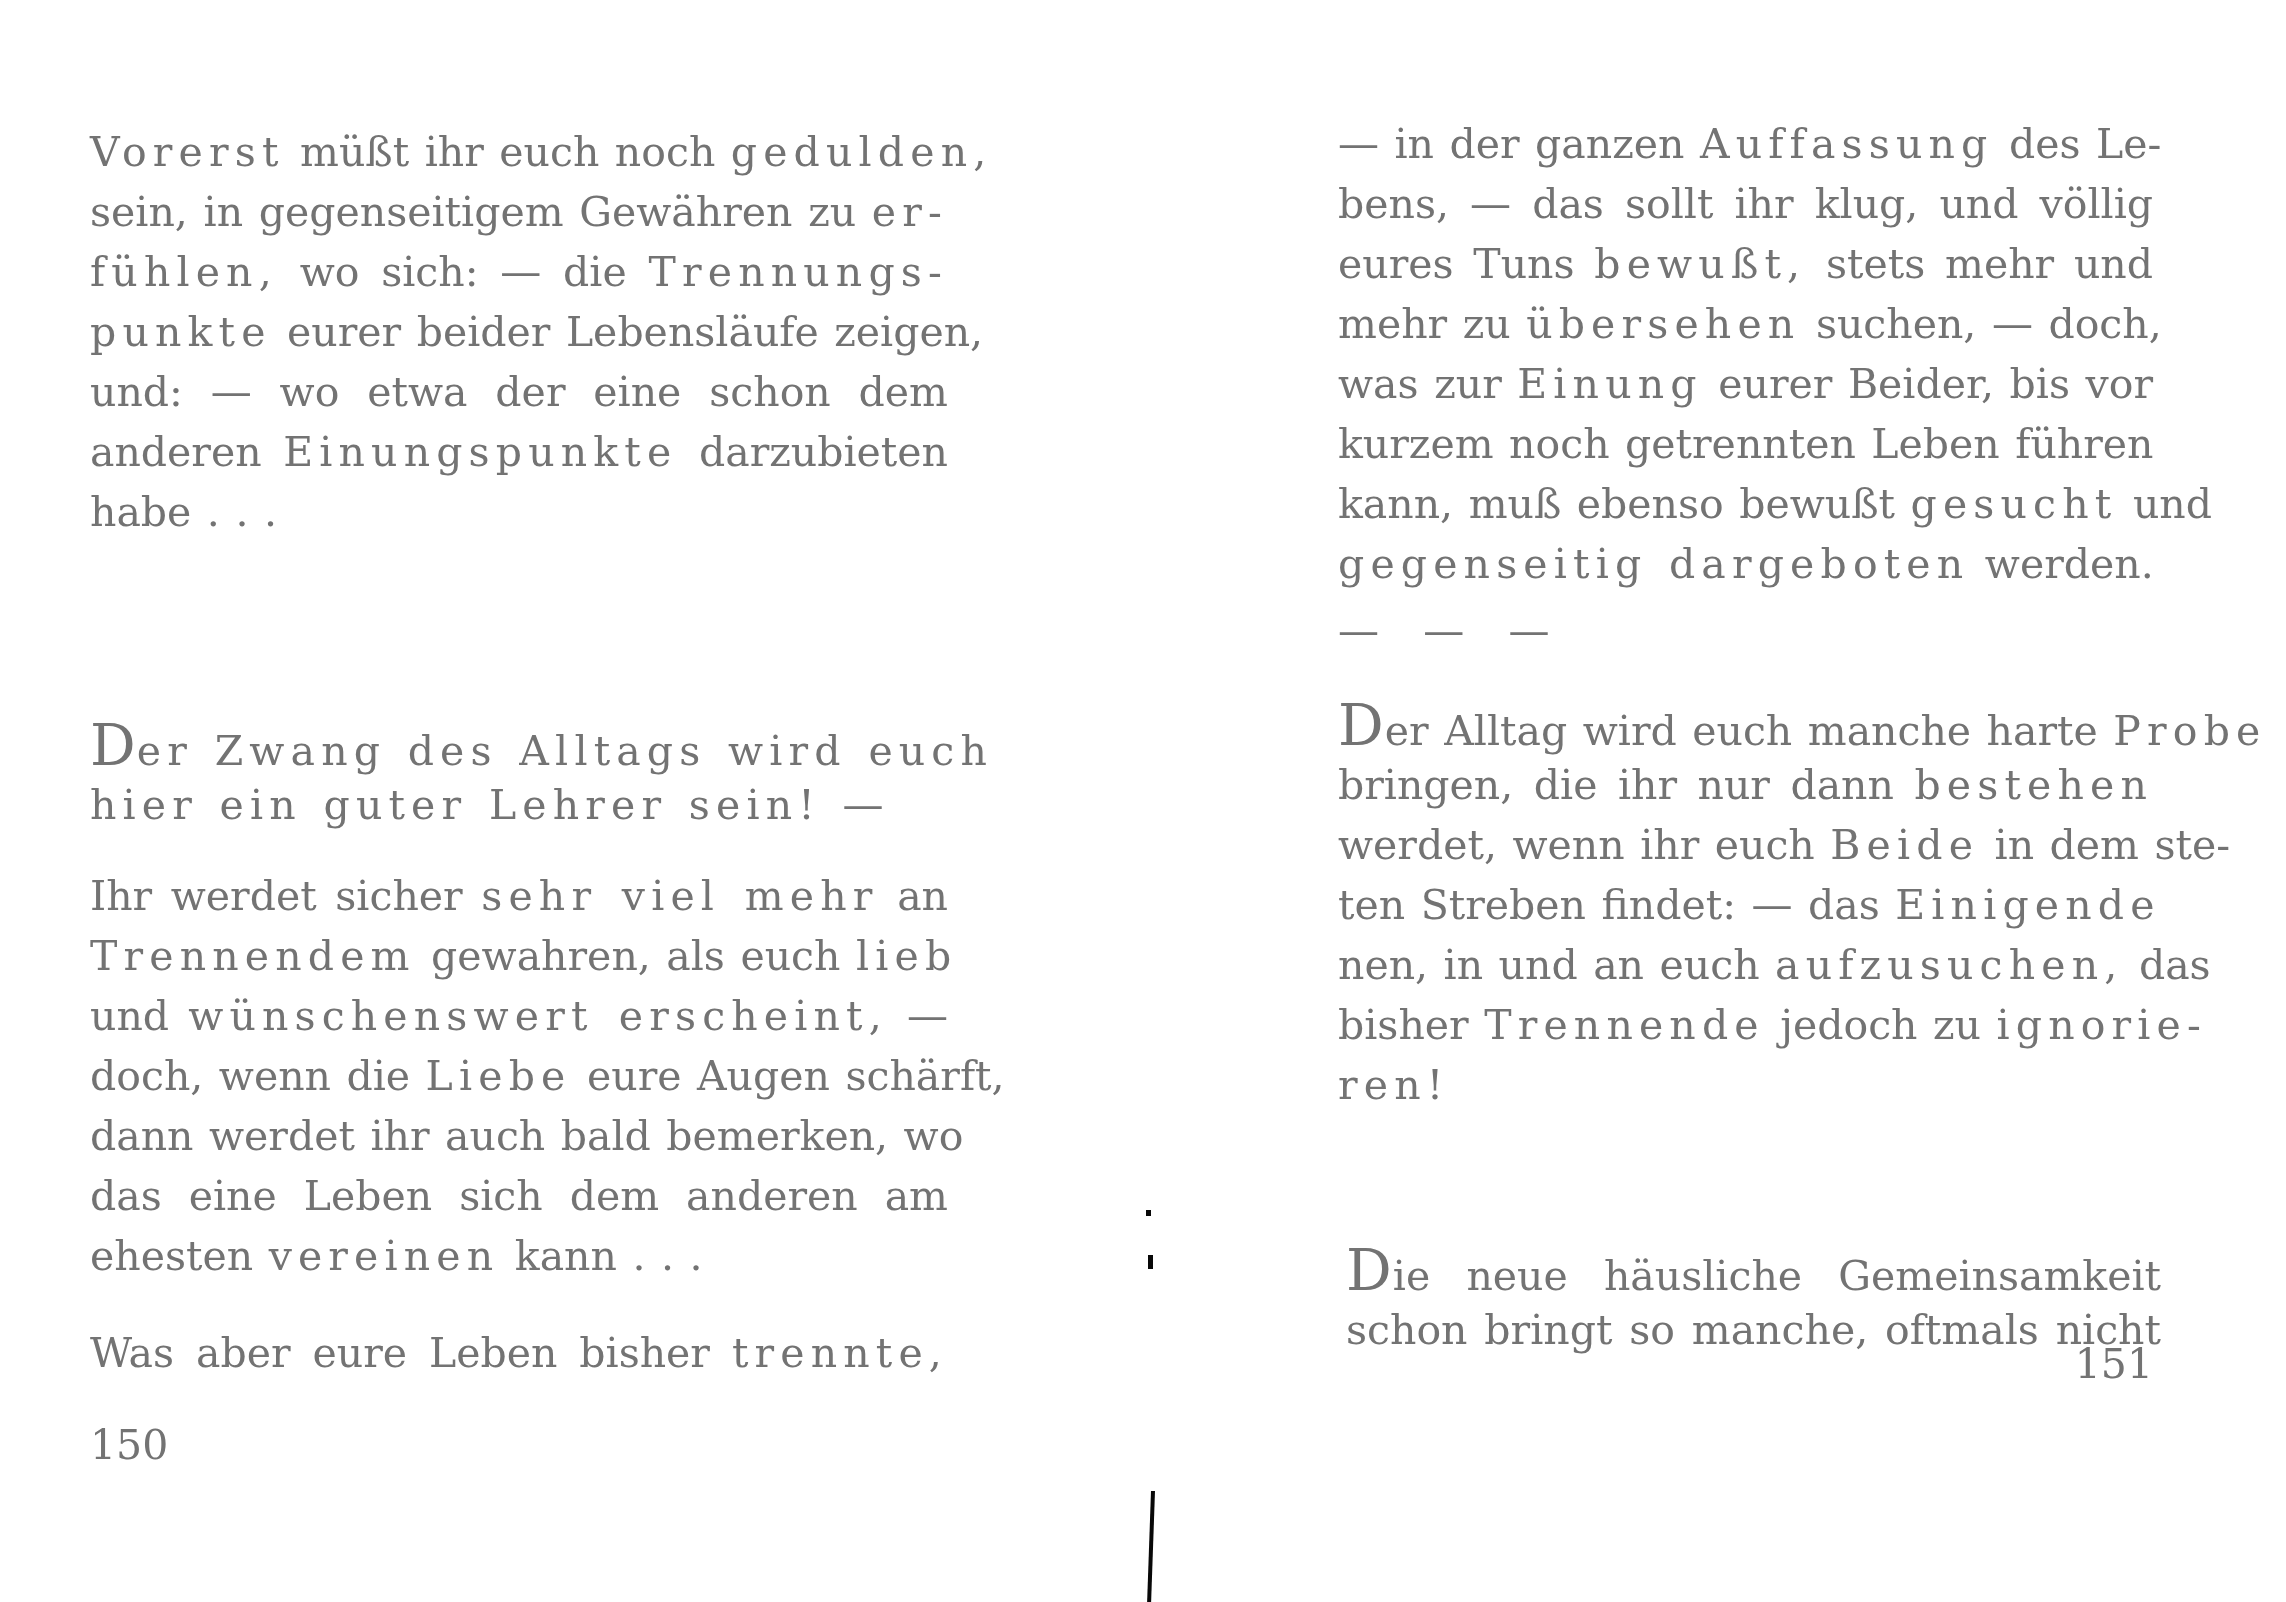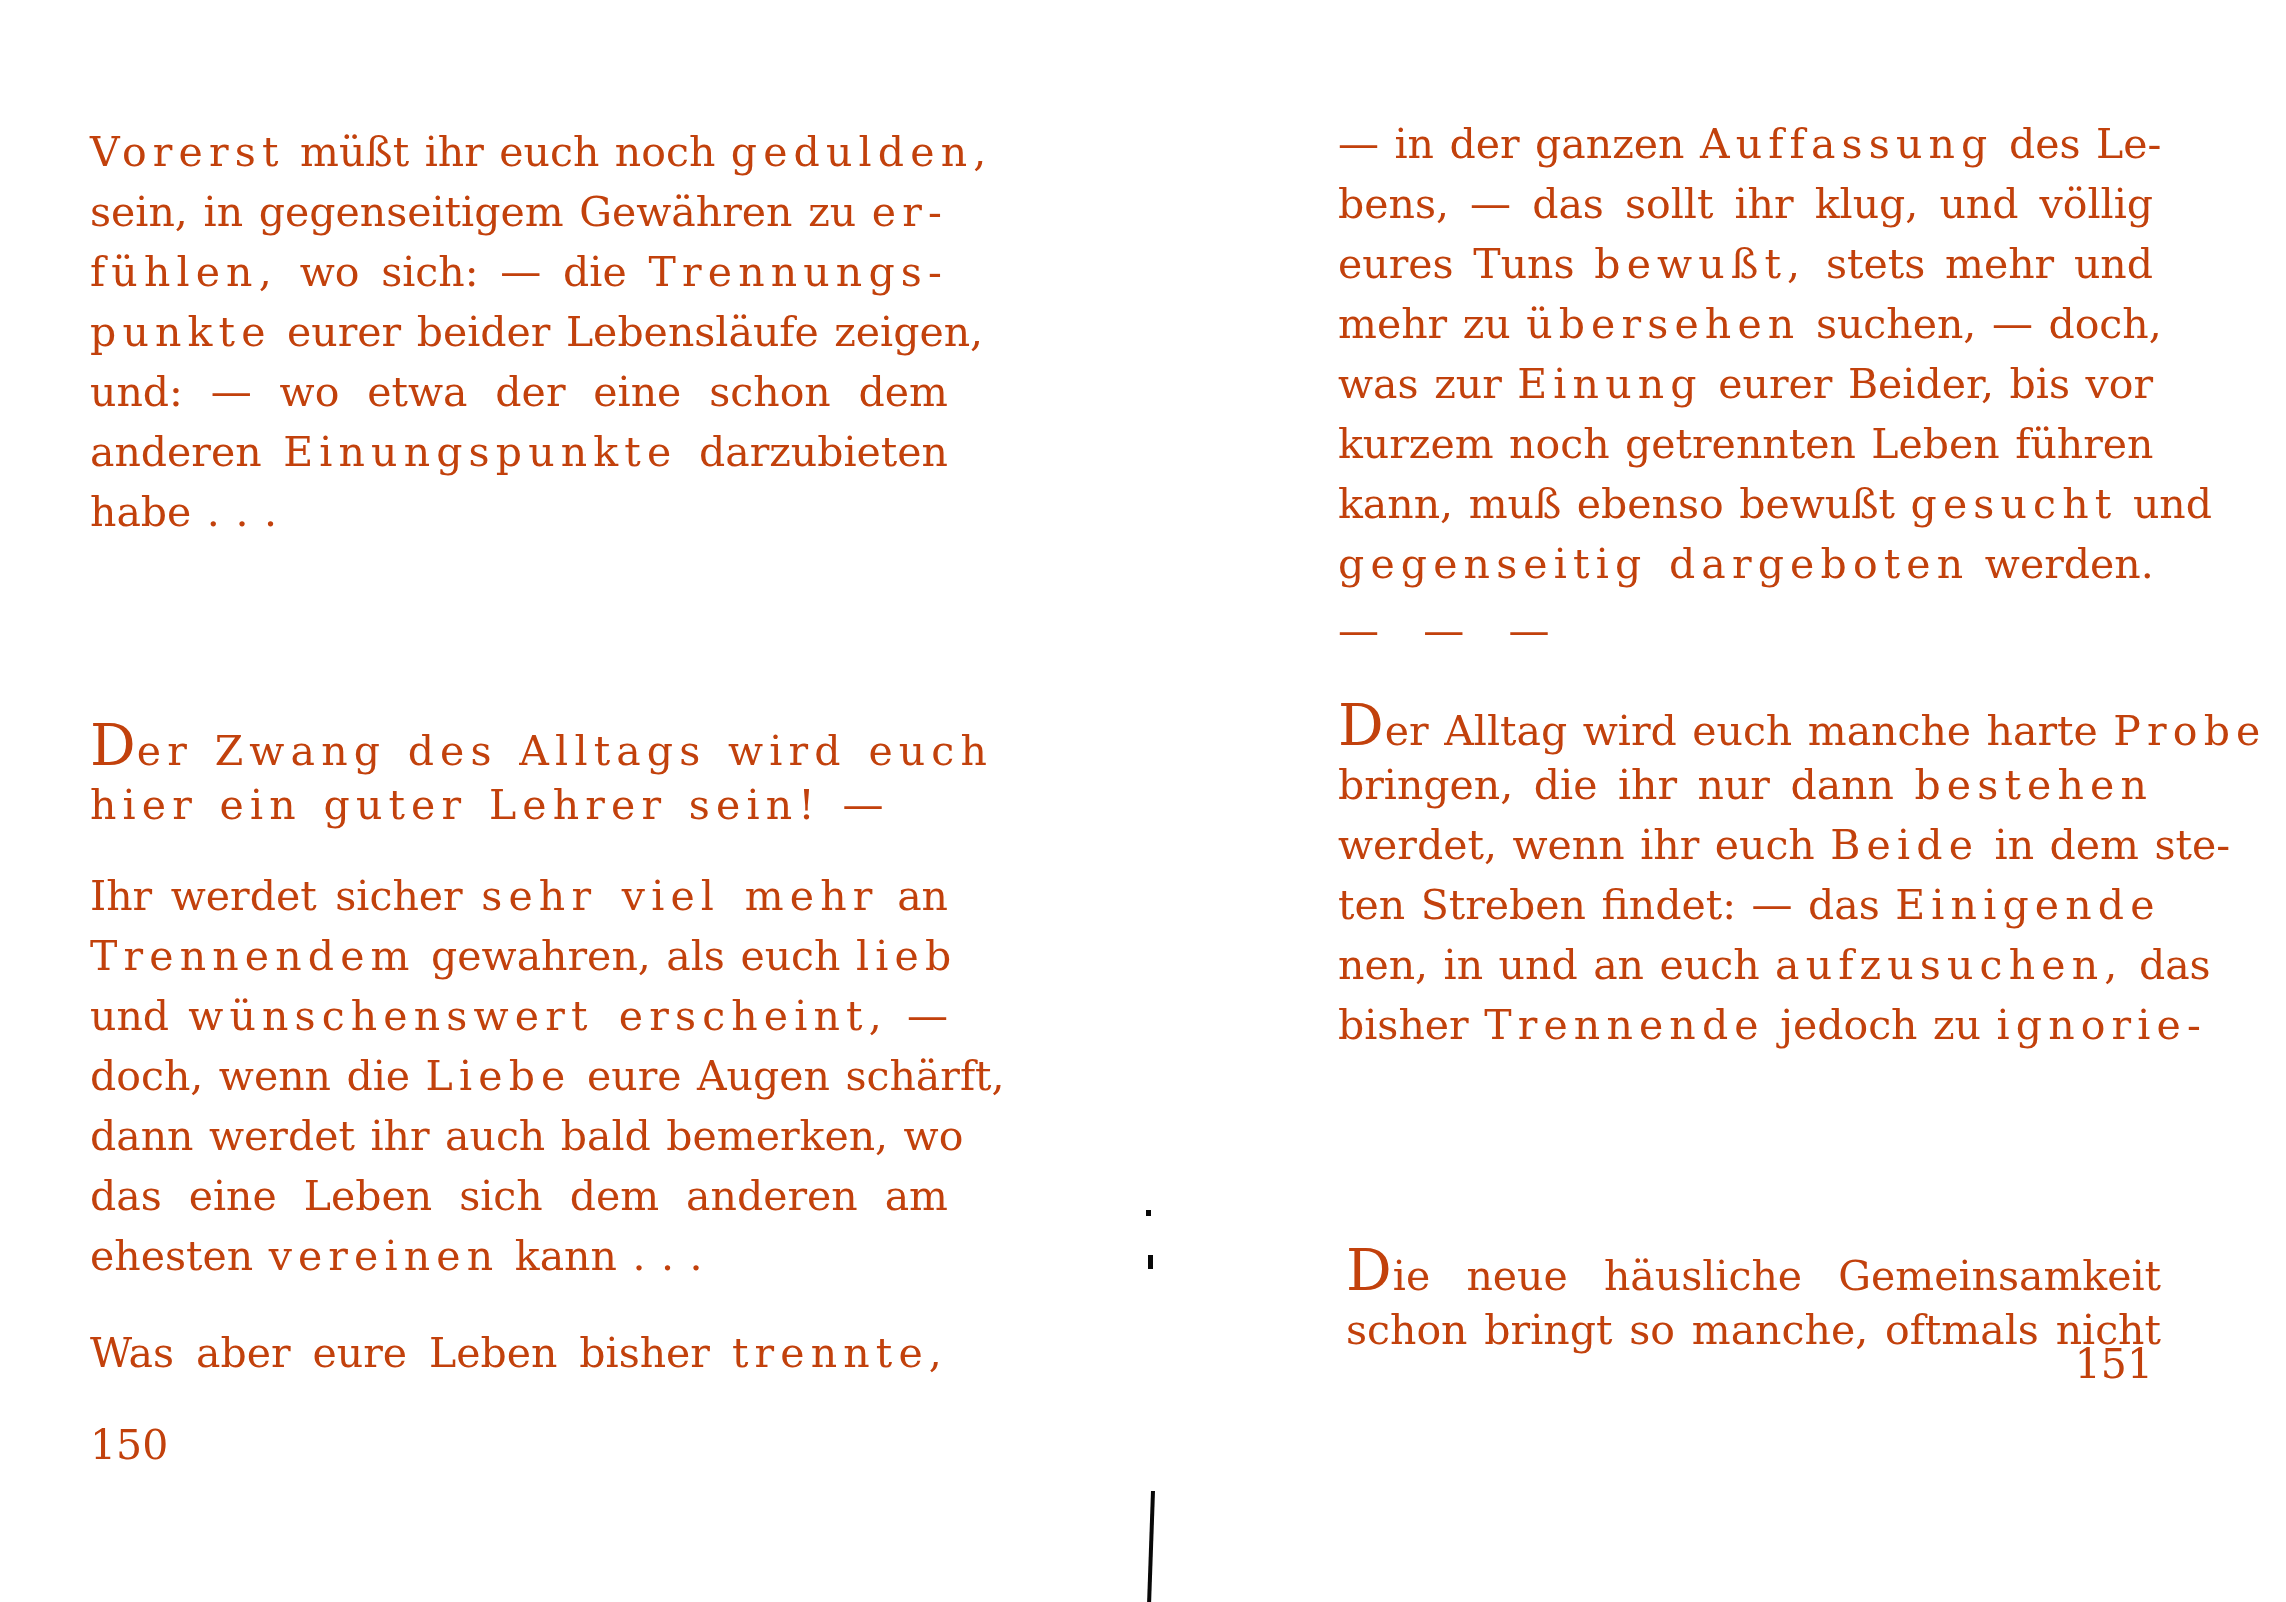--- a/index.html
+++ b/index.html
@@ -2,21 +2,21 @@
 <html style="font-size:14.4px"><head>
 <meta charset="utf-8">
 <style>
   html, body { margin: 0; padding: 0; background: #ffffff; }
   .canvas {
     position: relative;
     width: 2286px;
     height: 1602px;
     background: #ffffff;
     font-family: "DejaVu Serif", "Liberation Serif", serif;
-    color: #c2410c;
+    color: #737373;
     overflow: hidden;
   }
   .page { position: absolute; top: 0; height: 1602px; }
   .page-left  { left: 90px;  width: 858px; }
   .page-right { left: 1338px; width: 815px; }
   .para { position: absolute; left: 0; width: 100%; }
 
   .line {
     height: 60px;
     line-height: 60px;
@@ -106,20 +106,21 @@
     <div class="para" id="rpd">
         <div class="line nj divider">— — —</div>
       </div>
     <div class="para" id="rp1">
         <div class="line"><span class="init">D</span><span>er Alltag wird euch manche harte </span><span class="sp">Probe</span></div>
         <div class="line"><span>bringen, die ihr nur dann </span><span class="sp">bestehen</span></div>
         <div class="line"><span>werdet, wenn ihr euch </span><span class="sp">Beide</span><span> in dem ste-</span></div>
         <div class="line"><span>ten Streben findet: — das </span><span class="sp">Einigende</span></div>
         <div class="line"><span>nen, in und an euch </span><span class="sp">aufzusuchen,</span><span> das</span></div>
         <div class="line"><span>bisher </span><span class="sp">Trennende</span><span> jedoch zu </span><span class="sp">ignorie-</span></div>
+        <div class="line nj"><span class="sp">ren!</span></div>
       </div>
     <div class="para" id="rp2">
         <div class="line"><span class="init">D</span><span>ie neue häusliche Gemeinsamkeit</span></div>
         <div class="line"><span>schon bringt so manche, oftmals nicht</span></div>
       </div>
     <div class="pagenum" id="rnum">151</div>
   </div>
 
   <div class="artifact" id="speck1"></div>
   <div class="artifact" id="speck2"></div>

